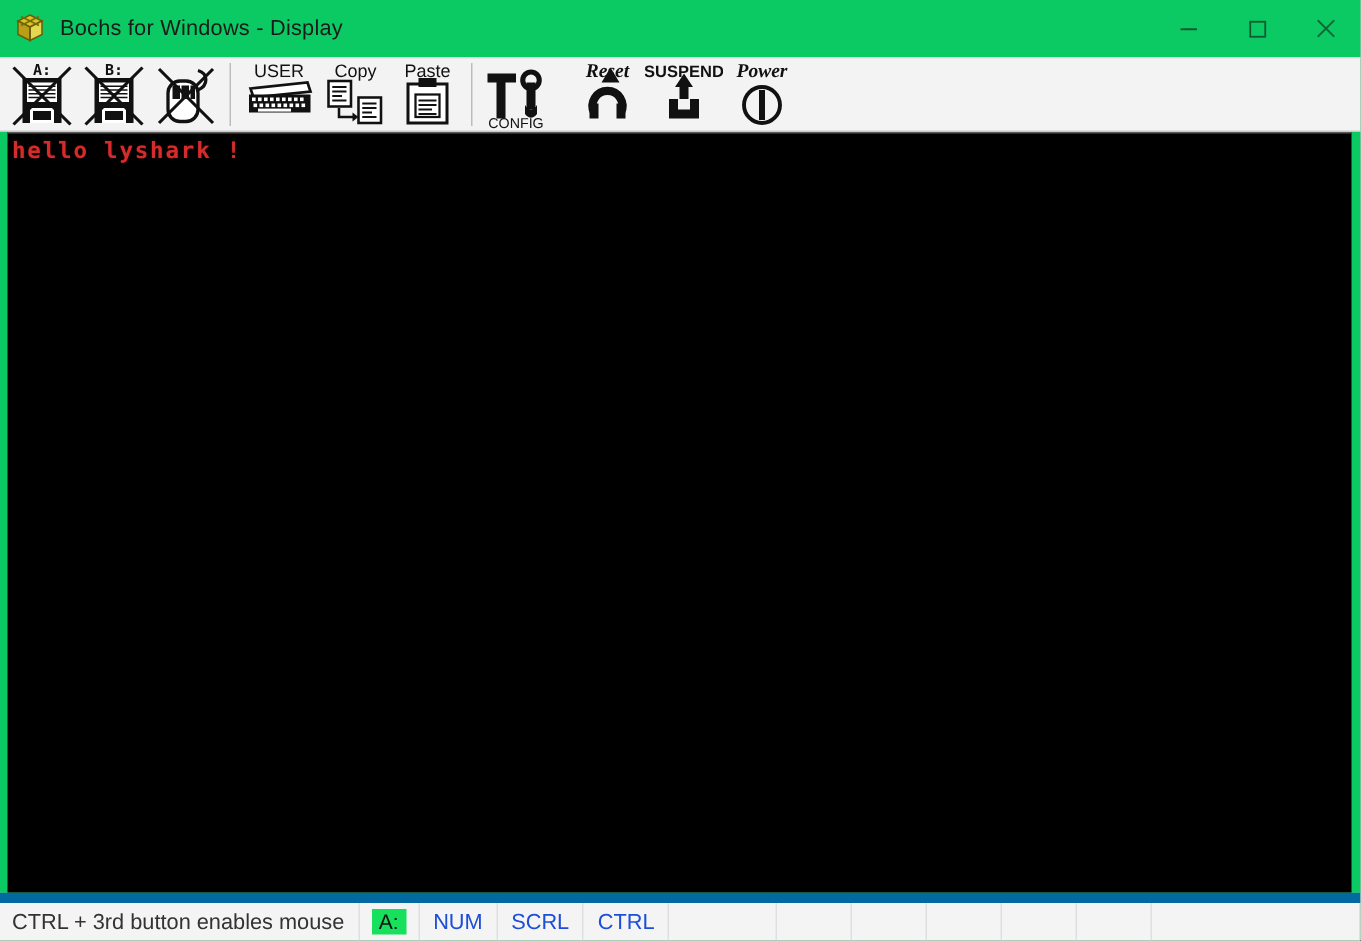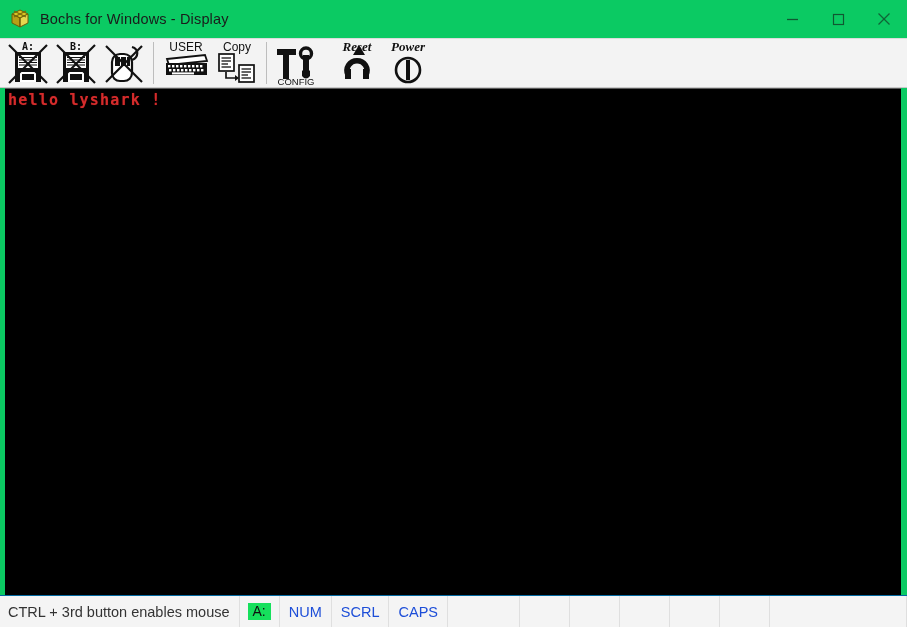--- a/index.html
+++ b/index.html
@@ -130,21 +130,21 @@
     padding: 3px 0 0 3px;
     letter-spacing: 1.2px;
     text-shadow: 0 0 1px rgba(200,20,20,.55);
   }
 
   
   #statusbar {
     flex: 0 0 32px;
     height: 32px;
     background: #f4f4f4;
-    border-top: 1px solid #0369a1;
+    border-top: 7px solid #0369a1;
     display: flex;
     align-items: stretch;
     font-size: 14.5px;
     color: #3b3b3b;
     box-sizing: border-box;
     user-select: none;
   }
   .sb-cell {
     display: flex;
     align-items: center;
@@ -315,20 +315,34 @@
           <line x1="28.5" y1="30" x2="38" y2="30"></line>
             <line x1="28.5" y1="33" x2="38" y2="33"></line>
           <line x1="28.5" y1="36" x2="35" y2="36"></line>
             <line x1="28.5" y1="39" x2="38" y2="39"></line>
         </g>
         <path d="M13 33 L13 39 L23 39" fill="none" stroke="#111" stroke-width="1.7"></path>
         <polygon points="22,36 26,39 22,42" fill="#111"></polygon>
       </svg>
     </div>
 
+    <div class="tb-btn">
+      <svg width="48" height="48" viewBox="0 0 48 48">
+        <text x="24" y="12" font-family="Liberation Sans, sans-serif" font-size="12" fill="#111" text-anchor="middle">Paste</text>
+        <rect x="11" y="17" width="26" height="26" fill="#fff" stroke="#111" stroke-width="2"></rect>
+        <rect x="18" y="13" width="12" height="6" fill="#111"></rect>
+        <rect x="16" y="24" width="16" height="15" fill="#fff" stroke="#111" stroke-width="1.5"></rect>
+        <g stroke="#111" stroke-width="1.2">
+          <line x1="18" y1="28" x2="30" y2="28"></line>
+            <line x1="18" y1="31" x2="30" y2="31"></line>
+          <line x1="18" y1="34" x2="27" y2="34"></line>
+            <line x1="18" y1="37" x2="30" y2="37"></line>
+        </g>
+      </svg>
+    </div>
 
 
     <div class="tb-sep"></div>
 
     <div class="tb-btn" style="width:48px">
       <svg width="48" height="48" viewBox="0 0 48 48">
         <rect x="5" y="10" width="19" height="6" fill="#111"></rect>
         <rect x="11" y="15" width="6" height="25" fill="#111"></rect>
         <path d="M34 9 a5.5 5.5 0 1 0 0 11 a5.5 5.5 0 1 0 0 -11 Z" fill="none" stroke="#111" stroke-width="3.4"></path>
         <rect x="31" y="16" width="6" height="18" fill="#111"></rect>
@@ -340,20 +354,28 @@
     <div class="tb-btn" style="width:50px;margin-left:12px">
       <svg width="50" height="48" viewBox="0 0 50 48">
         <text x="25" y="12" font-family="Liberation Serif, serif" font-style="italic" font-weight="bold" font-size="13" fill="#111" text-anchor="middle">Reset</text>
         <path d="M16 36 a10 10 0 1 1 18 0" fill="none" stroke="#111" stroke-width="5.5"></path>
         <rect x="13" y="30" width="6" height="10" fill="#111"></rect>
         <rect x="31" y="30" width="6" height="10" fill="#111"></rect>
         <polygon points="21,16 33,16 27,6" fill="#111"></polygon>
       </svg>
     </div>
 
+    <div class="tb-btn" style="width:52px">
+      <svg width="52" height="48" viewBox="0 0 52 48">
+        <text x="26" y="12" font-family="Liberation Sans, sans-serif" font-size="11" font-weight="bold" fill="#111" text-anchor="middle">SUSPEND</text>
+        <polygon points="20,19 32,19 26,10" fill="#111"></polygon>
+        <rect x="23" y="18" width="6" height="9" fill="#111"></rect>
+        <path d="M16 27 L16 40 L36 40 L36 27 L30 27 L30 34 L22 34 L22 27 Z" fill="#111"></path>
+      </svg>
+    </div>
 
     <div class="tb-btn" style="width:52px">
       <svg width="52" height="48" viewBox="0 0 52 48">
         <text x="26" y="12" font-family="Liberation Serif, serif" font-style="italic" font-weight="bold" font-size="13" fill="#111" text-anchor="middle">Power</text>
         <circle cx="26" cy="31" r="12" fill="none" stroke="#111" stroke-width="2.6"></circle>
         <rect x="24" y="21" width="4" height="20" fill="#111"></rect>
       </svg>
     </div>
   </div>
 
@@ -363,21 +385,21 @@
     </div>
   </div>
 
   <div id="statusbar">
     <div class="sb-cell" id="sb-hint">CTRL + 3rd button enables mouse</div>
     <div class="sb-cell" style="padding:0 8px">
       <span class="led-box led-on">A:</span>
     </div>
     <div class="sb-cell sb-key">NUM</div>
     <div class="sb-cell sb-key">SCRL</div>
-    <div class="sb-cell sb-key">CAPS</div>
+    <div class="sb-cell sb-key">CTRL</div>
     <div class="sb-cell sb-blank" style="width:72px"></div>
     <div class="sb-cell sb-blank" style="width:50px"></div>
     <div class="sb-cell sb-blank" style="width:50px"></div>
     <div class="sb-cell sb-blank" style="width:50px"></div>
     <div class="sb-cell sb-blank" style="width:50px"></div>
     <div class="sb-cell sb-blank" style="width:50px"></div>
     <div class="sb-cell sb-blank" style="flex:1 1 auto"></div>
   </div>
 
 </div>

